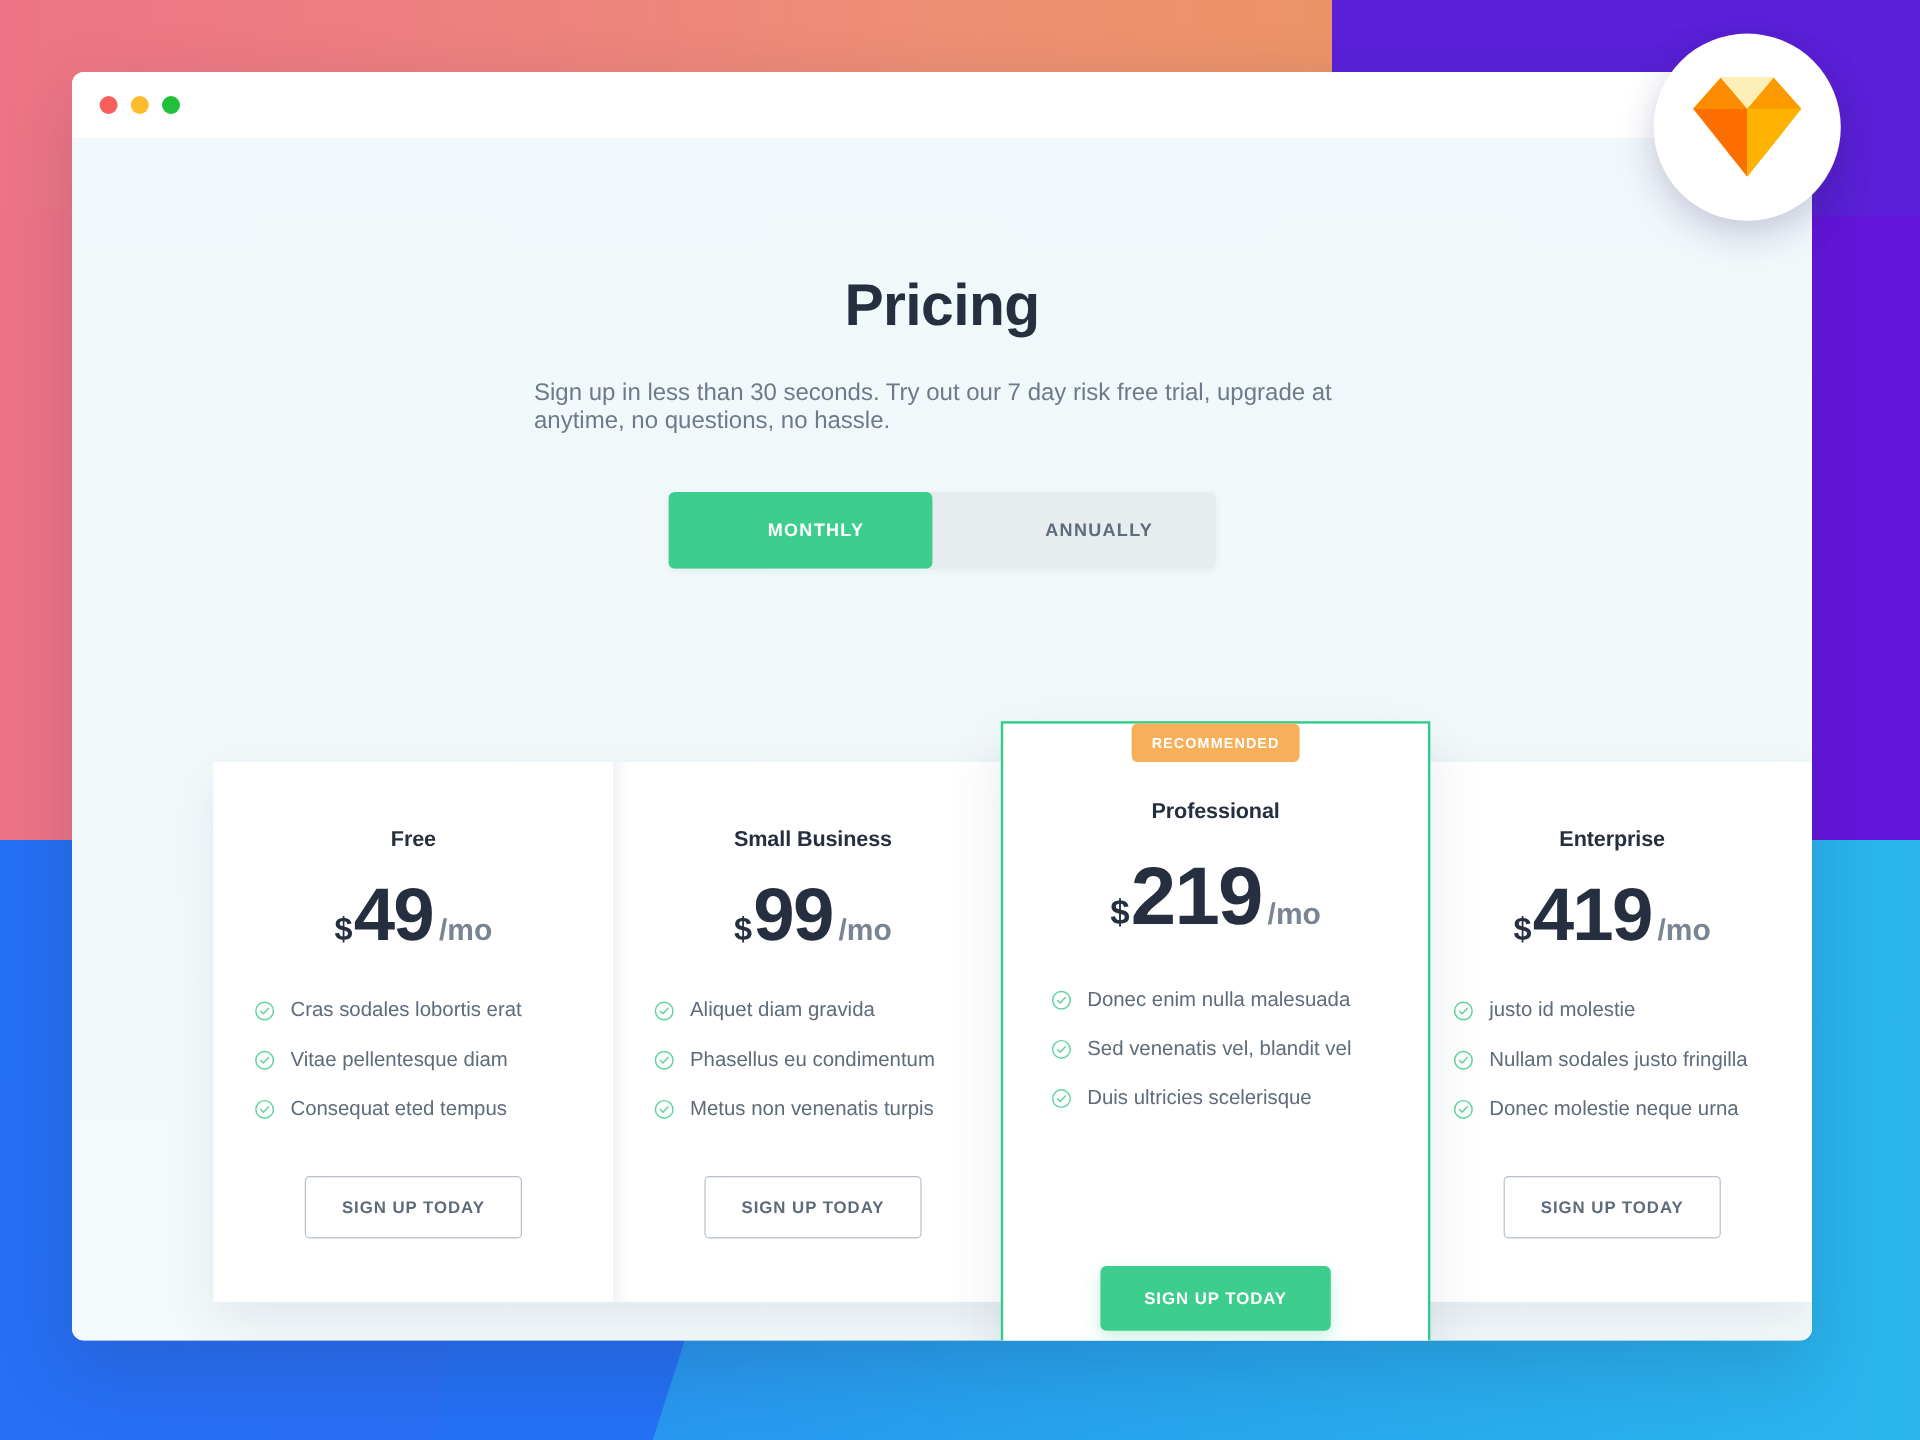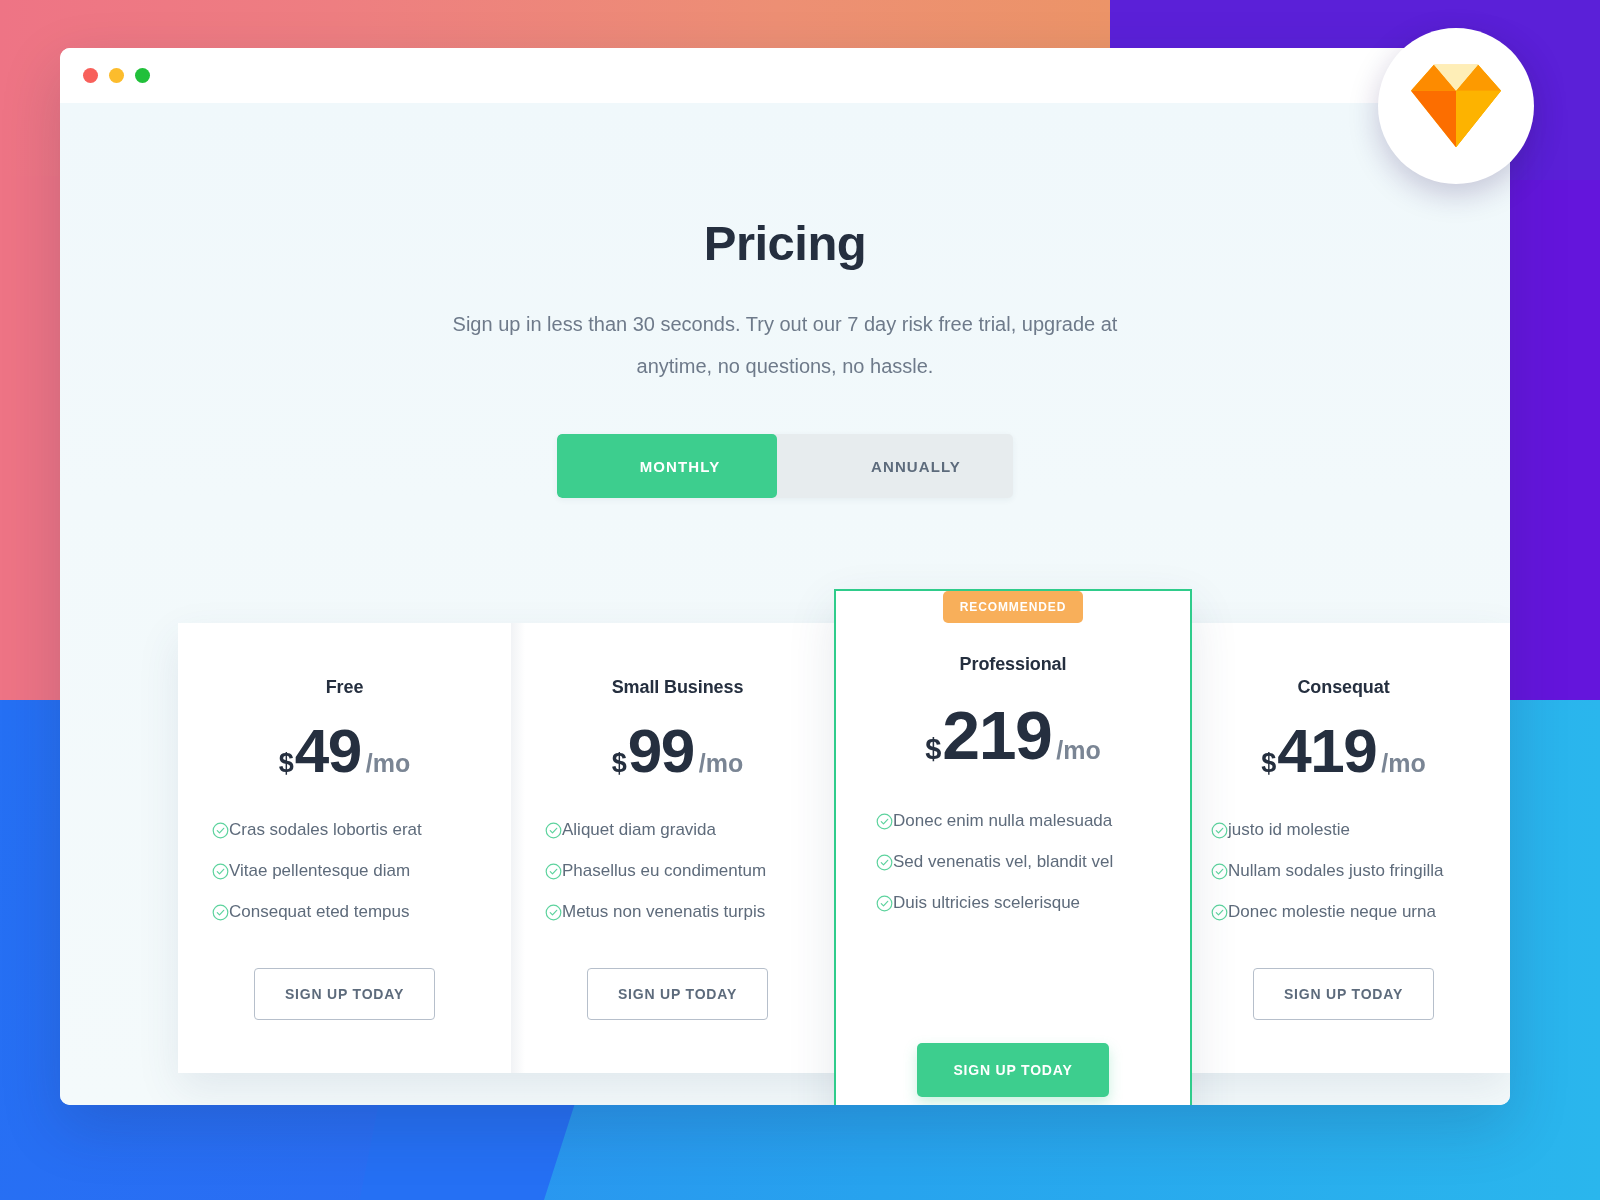--- a/index.html
+++ b/index.html
@@ -33,21 +33,21 @@
     clip-path:polygon(100% 0, 100% 100%, 0% 100%, 34% 100%, 44% 0);
   }
   .bg-bottom-left2 {
     position:absolute; left:0; top:700px; width:620px; bottom:0;
     background:linear-gradient(120deg,#2570F4 0%,#2B6DF3 100%);
     clip-path:polygon(0 0, 74% 0, 58% 100%, 0 100%);
   }
 
   
   .window {
-    position:absolute; left:60px; top:48px; width:1450px; height:1057px;
+    position:absolute; left:60px; top:60px; width:1450px; height:1057px;
     background:#ffffff; border-radius:10px;
     box-shadow:0 22px 60px rgba(25,40,80,0.18);
     overflow:hidden;
   }
   .titlebar {
     height:55px; background:#ffffff; display:flex; align-items:center;
     padding-left:23px; gap:11px;
   }
   .dot { width:15px; height:15px; border-radius:50%; }
   .dot.red   { background:#F8605B; }
@@ -59,21 +59,21 @@
     background:linear-gradient(180deg,#F0F8FB 0%,#F2F9FB 40%,#F4FAFB 100%);
     position:relative;
   }
 
   
   .page-title {
     text-align:center; font-size:49px; font-weight:bold; letter-spacing:-0.5px;
     color:#252F3F; padding-top:112px;
   }
   .page-sub {
-    text-align:center; font-size:20px; line-height:42px; color:#6E7A8A;
+    font-size:20px; line-height:24px; color:#6E7A8A;
     max-width:680px; margin:32px auto 0;
   }
 
   
   .toggle-wrap { display:flex; justify-content:center; margin-top:47px; }
   .toggle {
     display:flex; border-radius:5px; overflow:hidden; width:456px; height:64px;
     background:#E7ECEE;
     box-shadow:0 2px 6px rgba(40,60,90,0.06);
   }
@@ -117,21 +117,21 @@
   }
   .currency { font-size:27px; font-weight:bold; color:#252F3F; }
   .amount {
     font-size:62px; font-weight:bold; color:#252F3F; letter-spacing:-1.5px;
     line-height:1; margin-left:1px;
   }
   .per { font-size:25px; color:#7A8594; margin-left:5px;font-weight:bold; }
 
   .features { margin-top:38px; width:100%; padding:0 34px; }
   .feature {
-    display:flex; align-items:center; margin-bottom:21px;
+    display:flex; align-items:center; gap:13px; margin-bottom:21px;
     font-size:17px; color:#5E6B7B;
   }
   .check { flex:0 0 17px; width:17px; height:17px; display:block; }
 
   .cta {
     margin-top:auto; margin-bottom:53px;
     font-family:inherit; font-size:14px; font-weight:bold; letter-spacing:0.8px;
     padding:17px 30px; border-radius:4px; cursor:pointer;
     background:#ffffff; color:#5D6B7C; border:1px solid #B6BFCB;
   }
@@ -271,21 +271,21 @@
         </div>
         <button class="cta">SIGN UP TODAY</button>
       </div>
 
       <div class="card c2">
         <div class="sep"></div>
       </div>
 
       <div class="card c3">
         <div class="sep"></div>
-        <div class="card-name">Consequat</div>
+        <div class="card-name">Enterprise</div>
         <div class="price-row">
           <span class="currency">$</span>
           <span class="amount">419</span>
           <span class="per">/mo</span>
         </div>
         <div class="features">
           <div class="feature">
             <svg class="check" viewBox="0 0 20 20">
                 <circle cx="10" cy="10" r="8.6" fill="none" stroke="#5DD39E" stroke-width="1.4"></circle>
                 <path d="M6.2 10.2 L8.8 12.8 L13.8 7.4" fill="none" stroke="#5DD39E" stroke-width="1.4" stroke-linecap="round" stroke-linejoin="round"></path>

